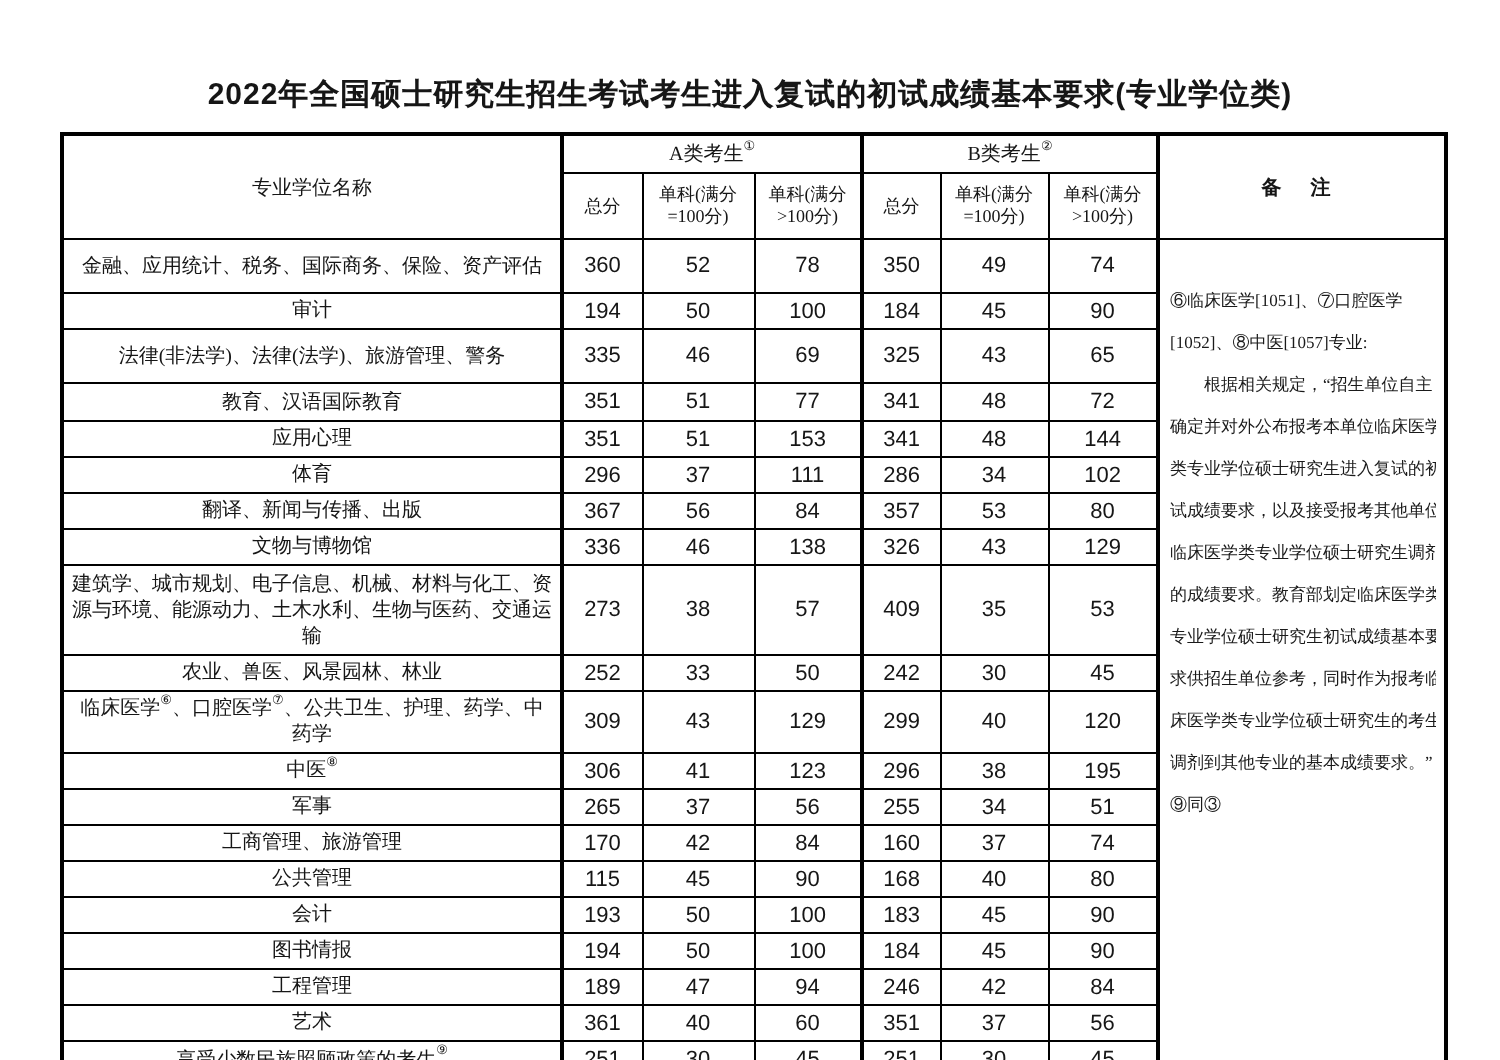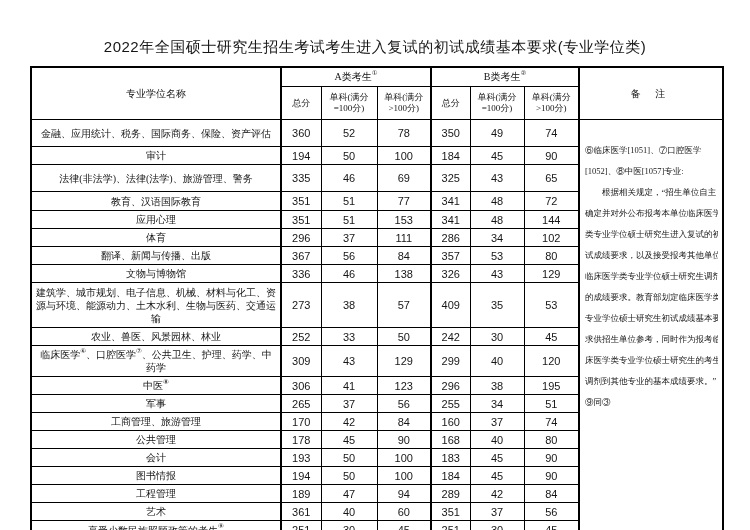--- a/index.html
+++ b/index.html
@@ -1,38 +1,38 @@
 <!DOCTYPE html>
 <html><head>
 <meta charset="utf-8">
 <style>
   html,body{margin:0;padding:0;background:#ffffff;}
   .page{
     width:750px;height:530px;background:#fff;color:#111;
     font-family:"Liberation Serif",serif;position:relative;overflow:hidden;
   }
   .doc-title{
-    padding-top:38px;text-align:center;font-size:15px;font-weight:normal;
+    padding-top:38px;text-align:center;font-size:15px;font-weight:bold;
     font-family:"Liberation Sans",sans-serif;letter-spacing:0.5px;color:#161616;
   }
   table.score-table{
     border-collapse:collapse;table-layout:fixed;width:692px;
     margin:9px 0 0 30px;border:2px solid #000;
   }
   .score-table th,.score-table td{
     border:1px solid #000;padding:0;vertical-align:middle;color:#161616;
   }
   .thick-l{border-left:2px solid #000 !important;}
   
   thead tr.h1 th{height:18px;}
   thead tr.h2 th{height:30px;}
   th.name-h{font-size:10px;font-weight:normal;text-align:center;}
   th.group-h{font-size:10px;font-weight:normal;text-align:center;}
   th.sub-h{font-size:9px;font-weight:normal;text-align:center;line-height:11px;padding:1px 2px;}
-  th.remark-h{font-size:10px;font-weight:normal;text-align:center;letter-spacing:6px;}
+  th.remark-h{font-size:10px;font-weight:bold;text-align:center;letter-spacing:6px;}
   
   td.name-cell{
     font-size:10px;text-align:center;padding:1px 4px;line-height:13px;
   }
   td.num-cell{
     font-family:"Liberation Sans",sans-serif;font-size:11px;text-align:center;
   }
   td.remark-cell{
     vertical-align:top;padding:20px 4px 0 5px;
   }
@@ -221,21 +221,21 @@
           <td class="name-cell">工商管理、旅游管理</td>
           <td class="num-cell thick-l">170</td>
           <td class="num-cell">42</td>
           <td class="num-cell">84</td>
           <td class="num-cell thick-l">160</td>
           <td class="num-cell">37</td>
           <td class="num-cell">74</td>
         </tr>
         <tr>
           <td class="name-cell">公共管理</td>
-          <td class="num-cell thick-l">178</td>
+          <td class="num-cell thick-l">115</td>
           <td class="num-cell">45</td>
           <td class="num-cell">90</td>
           <td class="num-cell thick-l">168</td>
           <td class="num-cell">40</td>
           <td class="num-cell">80</td>
         </tr>
         <tr>
           <td class="name-cell">会计</td>
           <td class="num-cell thick-l">193</td>
           <td class="num-cell">50</td>
@@ -251,21 +251,21 @@
           <td class="num-cell">100</td>
           <td class="num-cell thick-l">184</td>
           <td class="num-cell">45</td>
           <td class="num-cell">90</td>
         </tr>
         <tr>
           <td class="name-cell">工程管理</td>
           <td class="num-cell thick-l">189</td>
           <td class="num-cell">47</td>
           <td class="num-cell">94</td>
-          <td class="num-cell thick-l">289</td>
+          <td class="num-cell thick-l">246</td>
           <td class="num-cell">42</td>
           <td class="num-cell">84</td>
         </tr>
         <tr>
           <td class="name-cell">艺术</td>
           <td class="num-cell thick-l">361</td>
           <td class="num-cell">40</td>
           <td class="num-cell">60</td>
           <td class="num-cell thick-l">351</td>
           <td class="num-cell">37</td>

